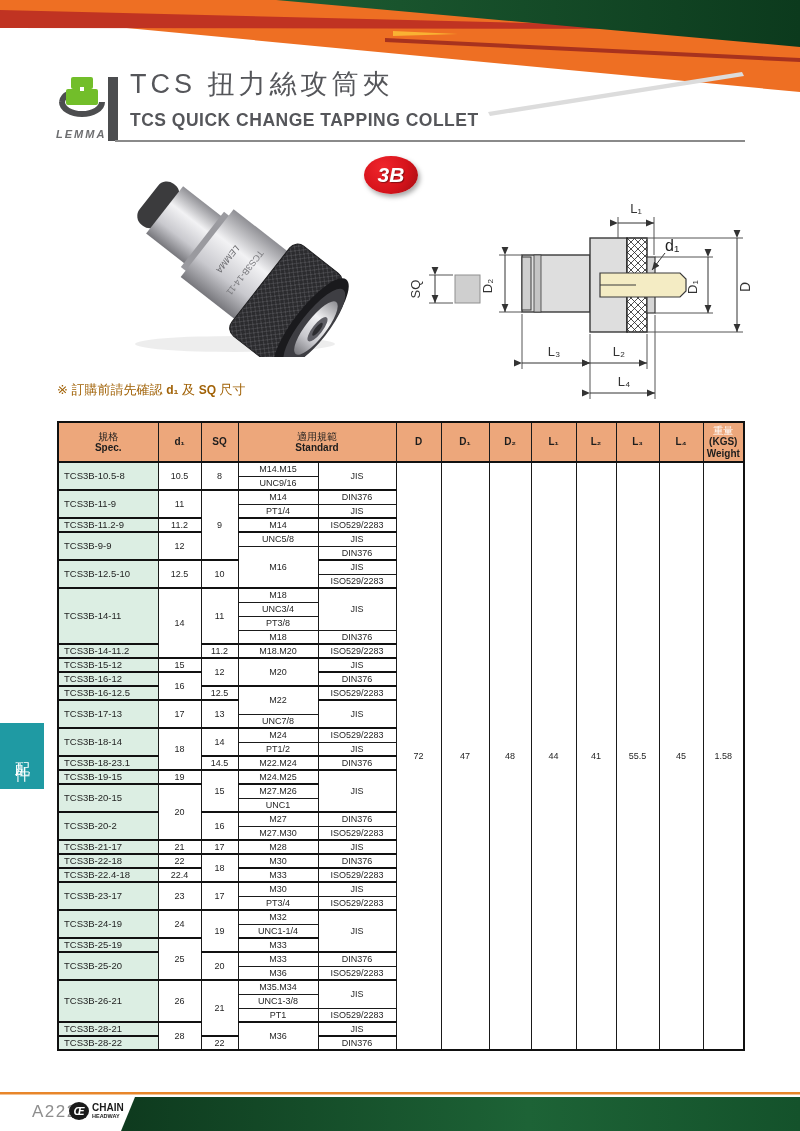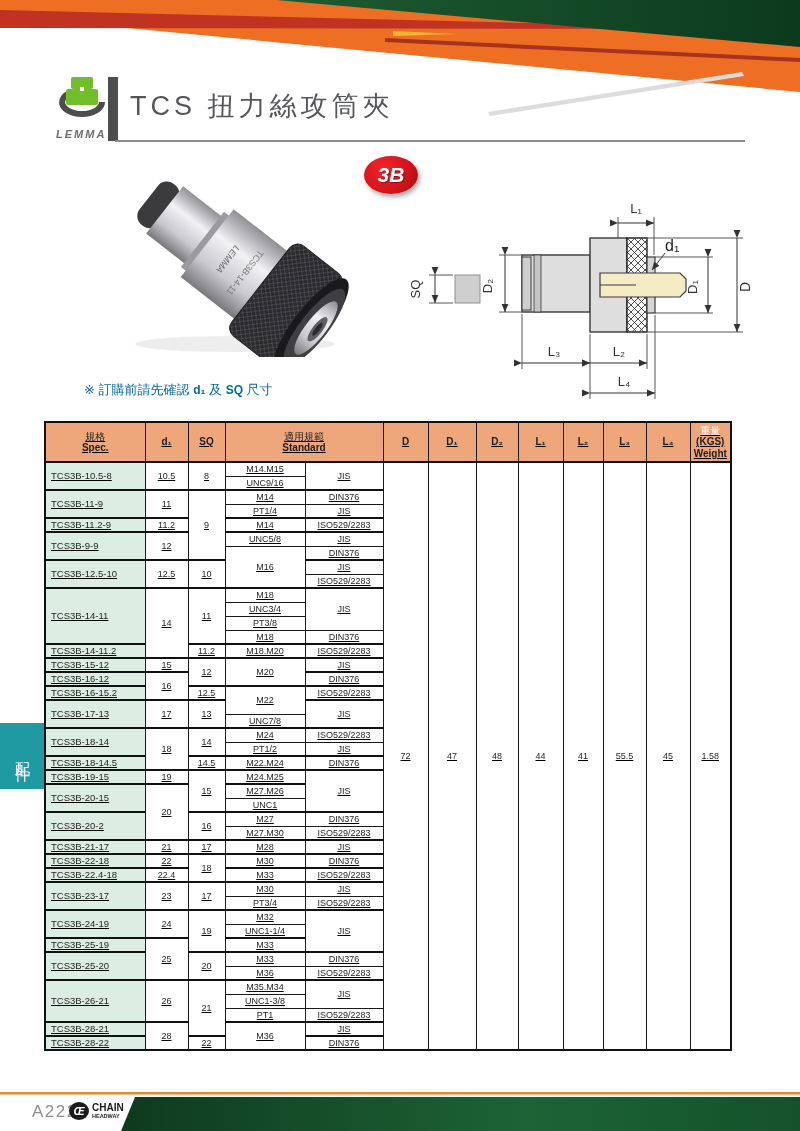--- a/index.html
+++ b/index.html
@@ -2,40 +2,40 @@
 <html><head>
 <meta charset="utf-8">
 <style>
   html,body{margin:0;padding:0;background:#e8e8e8;}
   #page{position:relative;width:800px;height:1131px;background:#ffffff;overflow:hidden;
         font-family:"Liberation Sans","DejaVu Sans",sans-serif;margin:0 auto;}
   .abs{position:absolute;}
 
   
   #title-bar{left:108px;top:77px;width:10px;height:64px;background:#4c4d4f;}
-  #title-zh{left:130px;top:88px;font-size:27px;color:#55565a;letter-spacing:4px;font-weight:500;white-space:nowrap;}
+  #title-zh{left:130px;top:66px;font-size:27px;color:#55565a;letter-spacing:4px;font-weight:500;white-space:nowrap;}
   #title-en{left:130px;top:110px;font-size:17.5px;color:#55565a;font-weight:bold;letter-spacing:.5px;white-space:nowrap;}
   #title-rule{left:115px;top:140px;width:630px;height:2px;background:#8a8a8a;}
   #brand-text{left:56px;top:128px;font-size:11px;font-weight:bold;font-style:italic;color:#6d6e70;letter-spacing:2px;}
 
   
   #badge{left:364px;top:156px;width:54px;height:38px;border-radius:50%;
          background:radial-gradient(circle at 35% 30%, #f0252c 0%, #d6131b 55%, #9e0e13 100%);
          box-shadow:2px 3px 5px rgba(0,0,0,.35);
          display:flex;align-items:center;justify-content:center;}
   #badge span{color:#fff;font-weight:bold;font-style:italic;font-size:21px;text-shadow:1px 1px 1px rgba(0,0,0,.4);}
 
   
-  #note-zh{left:57px;top:381px;font-size:13px;color:#0369a1;white-space:nowrap;margin-left:27px;}
+  #note-zh{left:57px;top:381px;font-size:13px;color:#a16207;white-space:nowrap;}
   #note-zh b{font-size:12px;}
   #note-en{left:57px;top:399px;font-size:12.5px;color:#008f74;white-space:nowrap;}
   #note-en b{color:#008066;}
 
   
-  #spec-table{left:44px;top:421px;border-collapse:collapse;table-layout:fixed;width:686px;text-decoration:underline;}
+  #spec-table{left:57px;top:421px;border-collapse:collapse;table-layout:fixed;width:686px;}
   #spec-table th,#spec-table td{border:1px solid #1a1a1a;padding:0;text-align:center;vertical-align:middle;
      font-size:9px;color:#1f1f1f;line-height:1.15;overflow:hidden;}
   #spec-table{border:2px solid #111;}
   #spec-table thead tr{height:40px;}
   #spec-table thead th{background:#eda77b;font-size:10px;font-weight:bold;color:#1d1d1d;}
   #spec-table thead th .h-zh{font-weight:normal;font-size:10px;}
   #spec-table thead th .wt-zh{color:#ffffff;font-weight:normal;}
   #spec-table tbody tr{height:14px;}
   #spec-table td.spec{background:#dceee3;text-align:left;padding-left:5px;font-size:9.5px;}
   #spec-table tr.g td{border-top:2px solid #111;}
@@ -74,20 +74,21 @@
     <path d="M8 28 A20 12 0 1 0 48 28" fill="none" stroke="#4c4d4f" stroke-width="6"></path>
     <path d="M8 28 A20 12 0 0 1 16 19" fill="none" stroke="#4c4d4f" stroke-width="6"></path>
     <rect x="17" y="3" width="22" height="12" rx="2" fill="#72be2a"></rect>
     <rect x="12" y="15" width="32" height="16" rx="2" fill="#72be2a"></rect>
     <rect x="26" y="13" width="4" height="4" fill="#ffffff"></rect>
   </svg>
   <div class="abs" id="brand-text">LEMMA</div>
 
   <div class="abs" id="title-bar"></div>
   <div class="abs" id="title-zh">TCS 扭力絲攻筒夾</div>
+  <div class="abs" id="title-en">TCS QUICK CHANGE TAPPING COLLET</div>
   <div class="abs" id="title-rule"></div>
 
   <svg class="abs" style="left:100px;top:152px" width="265" height="205" viewBox="0 0 265 205">
     <defs>
       <linearGradient id="silver" x1="0" y1="0" x2="0" y2="1">
         <stop offset="0" stop-color="#8f8f94"></stop>
           <stop offset="0.35" stop-color="#f2f2f4"></stop>
         <stop offset="0.7" stop-color="#c9c9ce"></stop>
           <stop offset="1" stop-color="#77777c"></stop>
       </linearGradient>
@@ -312,21 +313,21 @@
           <td rowspan="2" class="num">12</td>
           <td rowspan="2" class="thread">M20</td>
           <td rowspan="1" class="std">JIS</td>
         </tr>
         <tr class="g">
           <td rowspan="1" class="spec">TCS3B-16-12</td>
           <td rowspan="2" class="num">16</td>
           <td rowspan="1" class="std">DIN376</td>
         </tr>
         <tr class="g">
-          <td rowspan="1" class="spec">TCS3B-16-15.2</td>
+          <td rowspan="1" class="spec">TCS3B-16-12.5</td>
           <td rowspan="1" class="num">12.5</td>
           <td rowspan="2" class="thread">M22</td>
           <td rowspan="1" class="std">ISO529/2283</td>
         </tr>
         <tr class="g">
           <td rowspan="2" class="spec">TCS3B-17-13</td>
           <td rowspan="2" class="num">17</td>
           <td rowspan="2" class="num">13</td>
           <td rowspan="2" class="std">JIS</td>
         </tr>
@@ -338,21 +339,21 @@
           <td rowspan="3" class="num">18</td>
           <td rowspan="2" class="num">14</td>
           <td rowspan="1" class="thread">M24</td>
           <td rowspan="1" class="std">ISO529/2283</td>
         </tr>
         <tr>
           <td rowspan="1" class="thread">PT1/2</td>
           <td rowspan="1" class="std">JIS</td>
         </tr>
         <tr class="g">
-          <td rowspan="1" class="spec">TCS3B-18-14.5</td>
+          <td rowspan="1" class="spec">TCS3B-18-23.1</td>
           <td rowspan="1" class="num">14.5</td>
           <td rowspan="1" class="thread">M22.M24</td>
           <td rowspan="1" class="std">DIN376</td>
         </tr>
         <tr class="g">
           <td rowspan="1" class="spec">TCS3B-19-15</td>
           <td rowspan="1" class="num">19</td>
           <td rowspan="3" class="num">15</td>
           <td rowspan="1" class="thread">M24.M25</td>
           <td rowspan="3" class="std">JIS</td>

